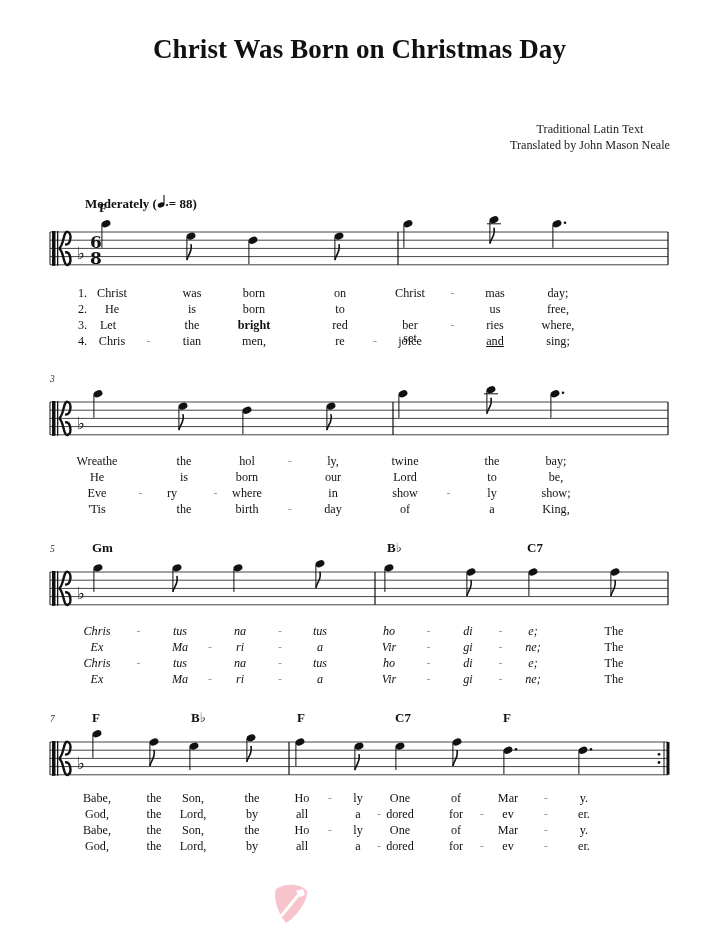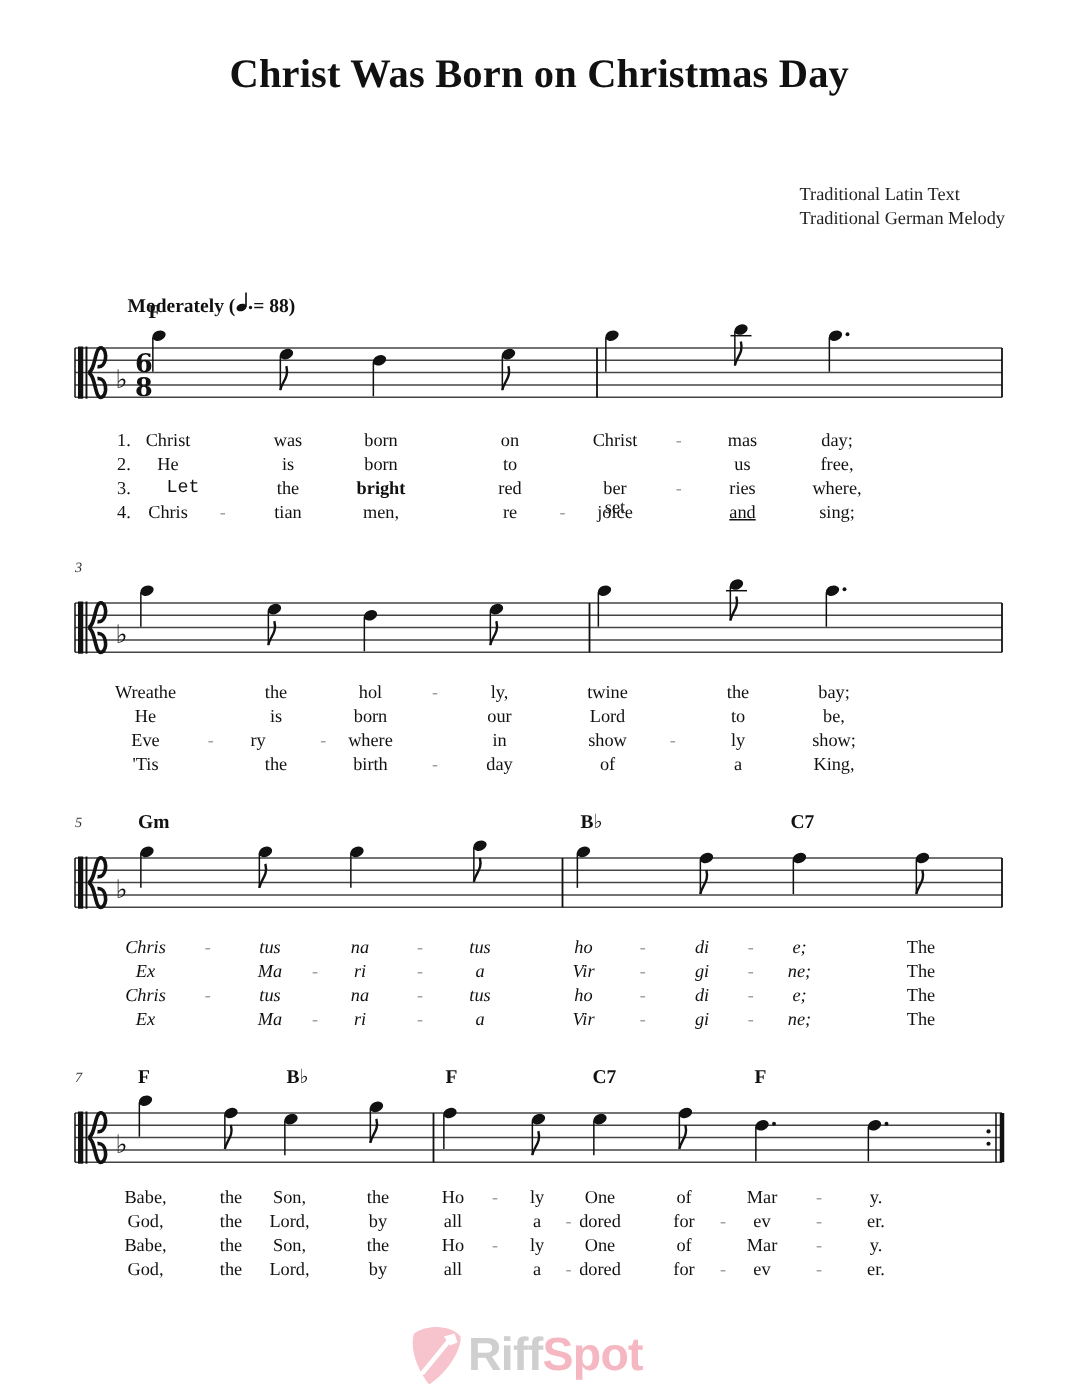--- a/index.html
+++ b/index.html
@@ -1,20 +1,20 @@
 <!DOCTYPE html>
 <html><head>
   <meta charset="utf-8">
   <style>
     html, body { margin: 0; padding: 0; background: #ffffff; }
     body { width: 719px; height: 930px; position: relative; overflow: hidden;
            font-family: "Liberation Serif", "DejaVu Serif", serif; color: #111; }
     .title { position: absolute; top: 34px; left: 0; width: 719px; text-align: center;
              font-size: 27px; font-weight: bold; letter-spacing: 0.1px; }
-    .credits { position: absolute; top: 121px; right: 49px; text-align: left;
+    .credits { position: absolute; top: 121px; right: 49px; text-align: center;
                font-size: 12.2px; line-height: 16.2px; color: #222; }
     .credits div { white-space: nowrap; }
     .tempo { position: absolute; top: 194px; left: 85px; font-size: 13px; font-weight: bold; }
     .tempo .note-glyph { display: inline-block; }
     .system { position: absolute; left: 0; width: 719px; }
     .system svg { position: absolute; left: 0; top: 0; overflow: visible; }
     .chord { position: absolute; font-size: 13px; font-weight: bold; }
     .measure-num { position: absolute; font-size: 9.5px; font-style: italic; color: #333; }
     .lyric-row { position: absolute; left: 0; width: 719px; height: 16px; }
     .syl { position: absolute; font-size: 12.2px; transform: translateX(-50%); white-space: nowrap; }
@@ -27,21 +27,21 @@
     .logo-text .riff { color: #cfcfcf; }
     .logo-text .spot { color: #f5b8c2; }
   </style>
 </head>
 <body>
 
 <div class="title">Christ Was Born on Christmas Day</div>
 
 <div class="credits">
   <div>Traditional Latin Text</div>
-  <div>Traditional German Melody</div>
+  <div>Translated by John Mason Neale</div>
 </div>
 
 <div class="tempo">
   <span>Moderately</span>
   <span>(</span><span class="note-glyph"><svg width="12" height="14" viewBox="0 0 12 14">
         <ellipse cx="4" cy="11" rx="3.4" ry="2.4" transform="rotate(-20 4 11)" fill="#111"></ellipse>
         <line x1="7" y1="10.5" x2="7" y2="1" stroke="#111" stroke-width="1.1"></line>
         <circle cx="10" cy="11" r="1.1" fill="#111"></circle>
       </svg></span><span>= 88)</span>
 </div>
@@ -291,21 +291,20 @@
       <div class="measure-num" style="left: 50px; top: -8px;">7</div>
     </div>
   </div>
 
 <div class="logo">
   <svg width="38" height="42" viewBox="0 0 38 42" style="position:absolute;left:0;top:0;">
     <path d="M4 6 C 14 -1, 30 1, 35 8 C 36 18, 24 34, 14 40 C 6 30, 1 16, 4 6 Z" fill="#f7c3cc"></path>
     <path d="M10 32 L 28 10" stroke="#ffffff" stroke-width="3" stroke-linecap="round"></path>
     <path d="M24 8 L 31 6 L 33 12 L 28 14 Z" fill="#ffffff"></path>
   </svg>
-  <div class="logo-text"><span class="riff">Riff</span><span class="spot">Spot</span></div>
 </div>
 
 <div class="lyric-row" style="top: 286px;">
     <span class="verse-num" style="left: 78px;">1.</span>
     <span class="syl" style="left: 112px;">Christ</span>
     <span class="syl" style="left: 192px;">was</span>
     <span class="syl" style="left: 254px;">born</span>
     <span class="syl" style="left: 340px;">on</span>
     <span class="syl" style="left: 410px;">Christ</span>
     <span class="syl" style="left: 495px;">mas</span>
@@ -317,21 +316,21 @@
     <span class="syl" style="left: 112px;">He</span>
     <span class="syl" style="left: 192px;">is</span>
     <span class="syl" style="left: 254px;">born</span>
     <span class="syl" style="left: 340px;">to</span>
     <span class="syl" style="left: 410px; margin-top: 29px;">set</span>
     <span class="syl" style="left: 495px;">us</span>
     <span class="syl" style="left: 558px;">free,</span>
   </div>
 <div class="lyric-row" style="top: 318px;">
     <span class="verse-num" style="left: 78px;">3.</span>
-    <span class="syl" style="left: 122px; font-family: Liberation Mono, monospace;">Let</span>
+    <span class="syl" style="left: 108px;">Let</span>
     <span class="syl" style="left: 192px;">the</span>
     <span class="syl" style="left: 254px; font-weight: bold;">bright</span>
     <span class="syl" style="left: 340px;">red</span>
     <span class="syl" style="left: 410px;">ber</span>
     <span class="syl" style="left: 495px;">ries</span>
     <span class="syl" style="left: 558px;">where,</span>
     <span class="hyph" style="left: 452.5px;">-</span>
   </div>
 <div class="lyric-row" style="top: 334px;">
     <span class="verse-num" style="left: 78px;">4.</span>

